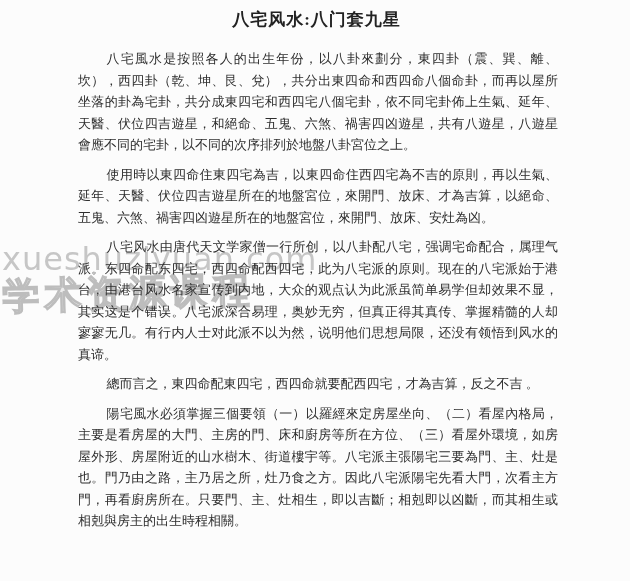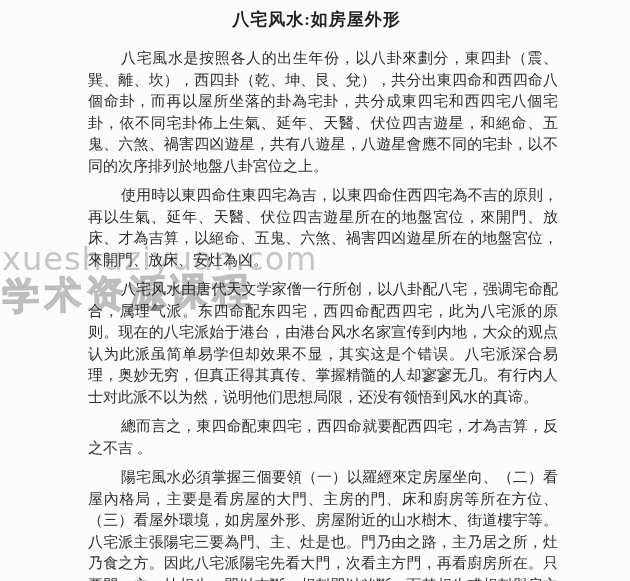--- a/index.html
+++ b/index.html
@@ -20,25 +20,25 @@
   }
   .doc-title {
     font-size: 17px;
     font-weight: bold;
     text-align: center;
     margin: 0 0 17px 0;
     letter-spacing: 1px;
     color: #222222;
   }
   .para {
-    font-size: 15px;
+    font-size: 13px;
     line-height: 21.5px;
     text-align: justify;
     text-indent: 2.2em;
-    margin: 0 0 8px 13px;
+    margin: 0 0 8px 3px;
     word-break: break-all;
   }
   .watermark {
     position: absolute;
     left: 2px;
     top: 242px;
     z-index: 0;
     pointer-events: none;
   }
   .wm-url {
@@ -65,21 +65,21 @@
 <body>
 
 <div class="page">
 
   <div class="watermark">
     <div class="wm-url">xueshuziyuan.com</div>
     <div class="wm-cn">学术资源课程</div>
   </div>
 
   <div class="content">
-    <h1 class="doc-title">八宅风水:如房屋外形</h1>
+    <h1 class="doc-title">八宅风水:八门套九星</h1>
 
     <p class="para">八宅風水是按照各人的出生年份，以八卦來劃分，東四卦（震、巽、離、坎），西四卦（乾、坤、艮、兌），共分出東四命和西四命八個命卦，而再以屋所坐落的卦為宅卦，共分成東四宅和西四宅八個宅卦，依不同宅卦佈上生氣、延年、天醫、伏位四吉遊星，和絕命、五鬼、六煞、禍害四凶遊星，共有八遊星，八遊星會應不同的宅卦，以不同的次序排列於地盤八卦宮位之上。</p>
 
     <p class="para">使用時以東四命住東四宅為吉，以東四命住西四宅為不吉的原則，再以生氣、延年、天醫、伏位四吉遊星所在的地盤宮位，來開門、放床、才為吉算，以絕命、五鬼、六煞、禍害四凶遊星所在的地盤宮位，來開門、放床、安灶為凶。</p>
 
     <p class="para">八宅风水由唐代天文学家僧一行所创，以八卦配八宅，强调宅命配合，属理气派。东四命配东四宅，西四命配西四宅，此为八宅派的原则。现在的八宅派始于港台，由港台风水名家宣传到内地，大众的观点认为此派虽简单易学但却效果不显，其实这是个错误。八宅派深合易理，奥妙无穷，但真正得其真传、掌握精髓的人却寥寥无几。有行内人士对此派不以为然，说明他们思想局限，还没有领悟到风水的真谛。</p>
 
     <p class="para">總而言之，東四命配東四宅，西四命就要配西四宅，才為吉算，反之不吉 。</p>
 
     <p class="para">陽宅風水必須掌握三個要領（一）以羅經來定房屋坐向、（二）看屋內格局，主要是看房屋的大門、主房的門、床和廚房等所在方位、（三）看屋外環境，如房屋外形、房屋附近的山水樹木、街道樓宇等。八宅派主張陽宅三要為門、主、灶是也。門乃由之路，主乃居之所，灶乃食之方。因此八宅派陽宅先看大門，次看主方門，再看廚房所在。只要門、主、灶相生，即以吉斷；相剋即以凶斷，而其相生或相剋與房主的出生時程相關。</p>

